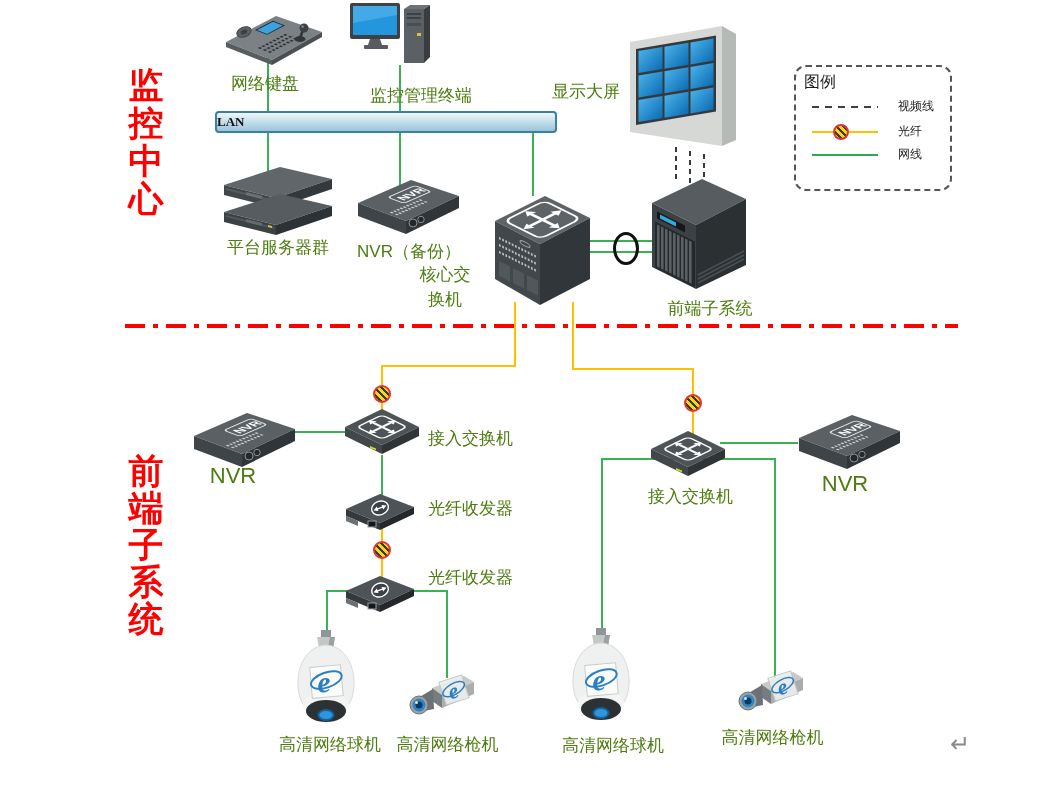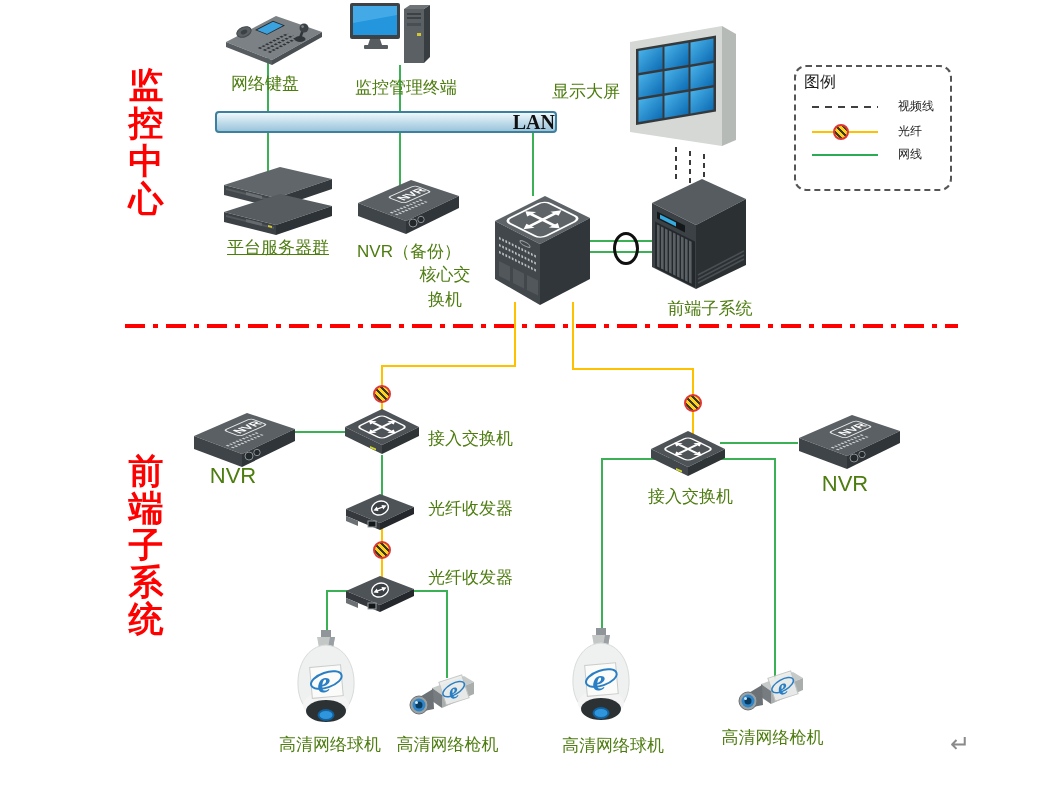--- a/index.html
+++ b/index.html
@@ -11,22 +11,22 @@
          line-height:38px;text-align:center;word-break:break-all;z-index:6;}
   .line-g{position:absolute;background:#3bb054;z-index:1;}
   .line-y{position:absolute;background:#ffc000;z-index:1;}
   .dashv{position:absolute;width:2px;background:repeating-linear-gradient(180deg,#3a3a3a 0 5px,transparent 5px 9px);z-index:1;}
   .fiber-dot{position:absolute;width:14px;height:14px;border-radius:50%;border:2px solid #e03535;
              background:repeating-linear-gradient(45deg,#ffd21e 0 3px,#3a3a28 3px 5px);z-index:5;}
   .divider{position:absolute;left:125px;top:324px;width:833px;height:4px;z-index:4;
            background:repeating-linear-gradient(90deg,#fe0000 0 20px,transparent 20px 28px,#fe0000 28px 33px,transparent 33px 41px);}
   .lanbar{position:absolute;left:215px;top:111px;width:338px;height:18px;border:2px solid #3c7f9e;border-radius:4px;
           background:linear-gradient(#f0f8fc,#bedbe9 55%,#9cc4da);z-index:2;
-          display:flex;align-items:center;justify-content:flex-end;
-          font-family:"Liberation Serif",serif;font-weight:bold;font-size:20px;color:#111;}
+          display:flex;align-items:center;justify-content:flex-start;
+          font-family:"Liberation Serif",serif;font-weight:bold;font-size:13px;color:#111;}
   .legend{position:absolute;left:794px;top:29px;width:154px;height:122px;border:2px dashed #555;border-radius:12px;z-index:6;margin-top:36px;}
   .legend-title{position:absolute;left:8px;top:5px;font-size:16px;color:#1c1c1c;}
   .legend-row{position:absolute;left:16px;width:140px;height:18px;}
   .legend-label{position:absolute;left:86px;top:0px;font-size:12px;color:#1c1c1c;white-space:nowrap;}
   .sw-dash{position:absolute;left:0;top:8px;width:66px;height:2px;
            background:repeating-linear-gradient(90deg,#404040 0 7px,transparent 7px 13px);}
   .sw-y{position:absolute;left:0;top:8px;width:66px;height:2px;background:#ffc000;}
   .sw-g{position:absolute;left:0;top:8px;width:66px;height:2px;background:#2aab54;}
   .legend-fiber{position:absolute;left:21px;top:1px;width:12px;height:12px;border-radius:50%;border:2px solid #e03535;
                 background:repeating-linear-gradient(45deg,#ffd21e 0 3px,#3a3a28 3px 5px);}
@@ -131,21 +131,21 @@
       <rect x="57" y="14" width="14" height="2" fill="#3c4145"></rect>
       <rect x="57" y="20" width="14" height="3" fill="#474f54"></rect>
       <rect x="67" y="30" width="4" height="3" fill="#d2c537"></rect>
       <rect x="0" y="0" width="50" height="36" rx="2" fill="#3c4246"></rect>
       <rect x="3" y="3" width="44" height="29" fill="#2496dd"></rect>
       <polygon points="3,3 47,3 47,12 3,20" fill="#55b5ec" opacity="0.65"></polygon>
       <polygon points="20,36 30,36 32,42 18,42" fill="#565c60"></polygon>
       <rect x="14" y="42" width="24" height="4" rx="1" fill="#565c60"></rect>
     </svg>
   </div>
-  <div class="lbl" style="left:340px;top:76px;width:132px;">监控管理终端</div>
+  <div class="lbl" style="left:340px;top:84px;width:132px;text-align:right;">监控管理终端</div>
 
   <div class="dev" style="left:628px;top:22px;">
     <svg width="120" height="134" viewBox="0 0 120 134">
       <defs>
         <linearGradient id="scr" x1="0" y1="0" x2="1" y2="1">
           <stop offset="0" stop-color="#49b1e8"></stop>
             <stop offset="1" stop-color="#0c6cb4"></stop>
         </linearGradient>
       </defs>
       <polygon points="94,4 108,12 108,118 94,124" fill="#b6bab6"></polygon>
@@ -179,21 +179,21 @@
       <g transform="translate(0,27)">
         <polygon points="2,20 58,2 110,14 54,33" fill="#565c60"></polygon>
         <polygon points="2,20 54,33 54,43 2,30" fill="#3c4145"></polygon>
         <polygon points="54,33 110,14 110,24 54,43" fill="#2d3236"></polygon>
         <polygon points="4,23 52,35 52,37 4,25" fill="#51575b"></polygon>
         <polygon points="24,27 40,31 40,34 24,30" fill="#646a6e"></polygon>
         <polygon points="46,33 50,34 50,36 46,35" fill="#d2c537"></polygon>
       </g>
     </svg>
   </div>
-  <div class="lbl" style="left:213px;top:236px;width:130px;text-decoration:underline;">平台服务器群</div>
+  <div class="lbl" style="left:213px;top:236px;width:130px;">平台服务器群</div>
 
   <div class="dev" style="left:356px;top:177px;">
     <svg width="105" height="58" viewBox="0 0 105 58">
       <polygon points="2,26 55,3 103,19 50,44" fill="#5a6064"></polygon>
       <polygon points="2,26 50,44 50,57 2,39" fill="#3f4448"></polygon>
       <polygon points="50,44 103,19 103,31 50,57" fill="#30353a"></polygon>
       <g transform="matrix(1,-0.434,1,0.375,2,26)">
         <rect x="21" y="9" width="27" height="16" rx="3" fill="none" stroke="#e8e8e8" stroke-width="1.2"></rect>
         <text x="24" y="21.5" font-size="11" font-weight="bold" fill="#ffffff" font-family="Liberation Sans, sans-serif">NVR</text>
         <line x1="3" y1="30" x2="34" y2="30" stroke="#cdd3d6" stroke-width="2.6" stroke-dasharray="1.6 1.6"></line>

